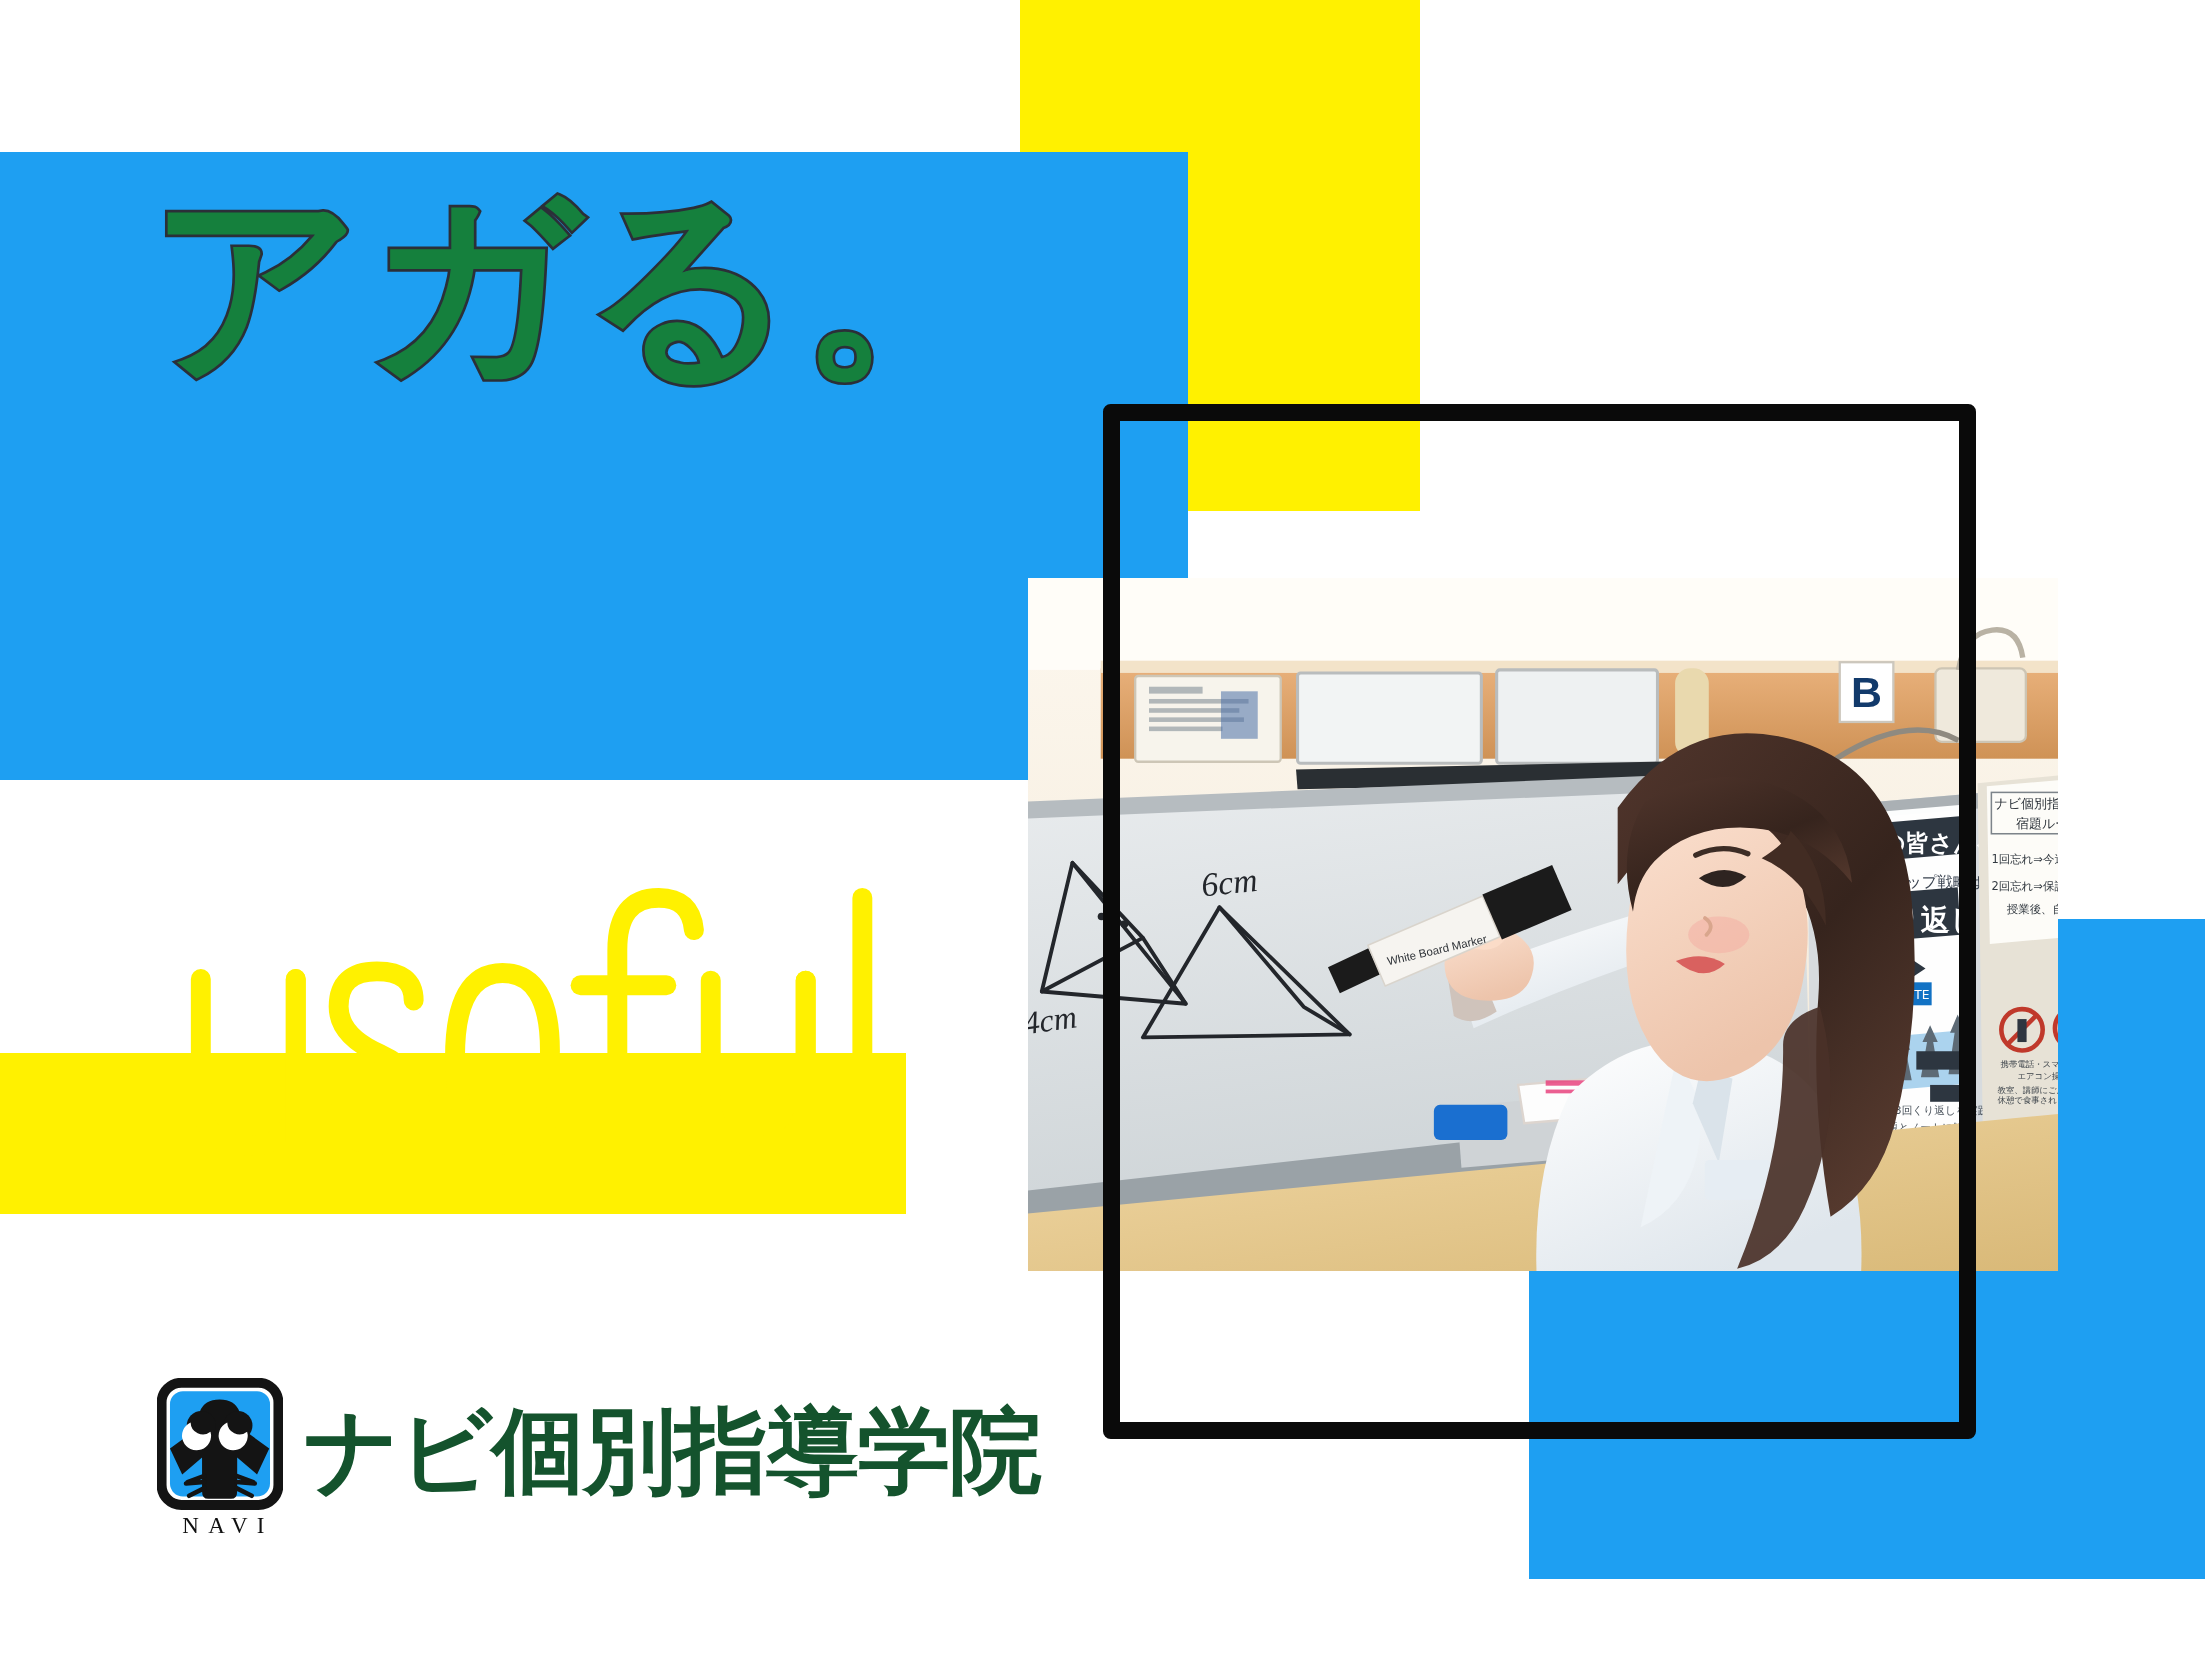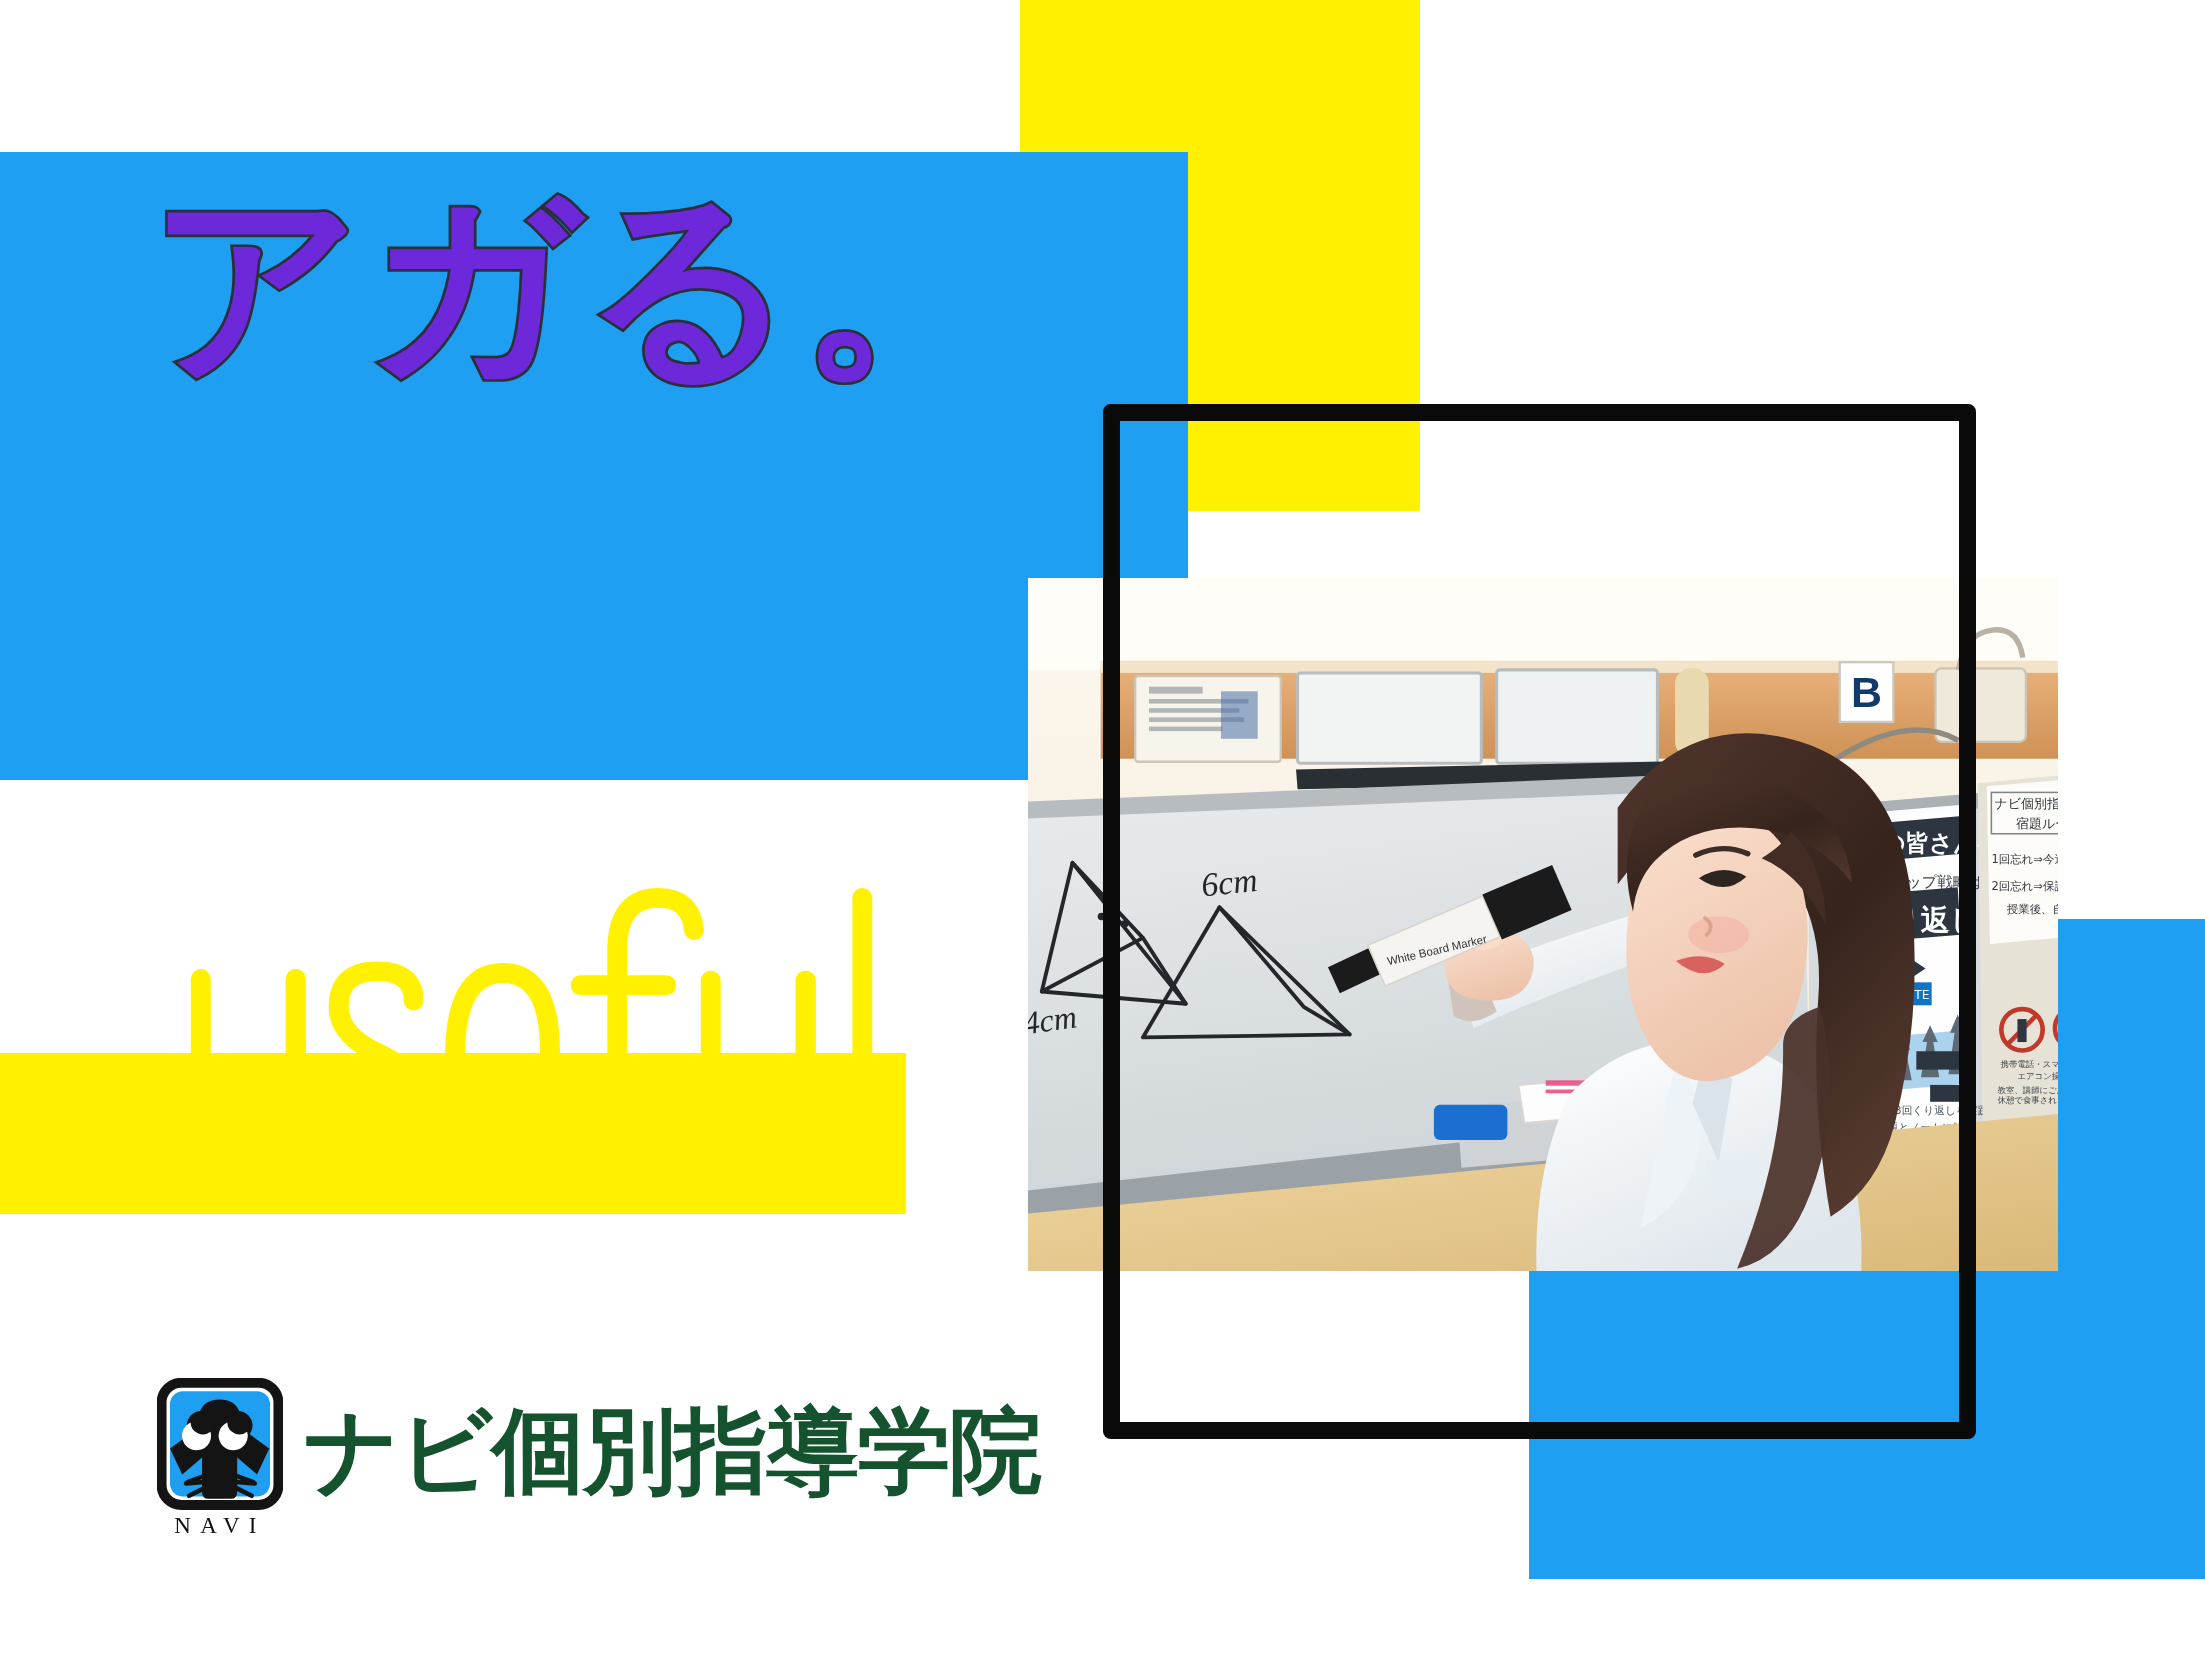--- a/index.html
+++ b/index.html
@@ -29,21 +29,21 @@
   
   #photo-outline{
     position:absolute;left:1103px;top:404px;width:873px;height:1035px;
     border:17px solid #0a0a0a;border-radius:7.7px;
     box-sizing:border-box;background:transparent;
   }
 
   
   .headline{
     position:absolute;
-    color:#6d28d9;
+    color:#15803d;
     font-weight:700;
     letter-spacing:0.02em;
     white-space:nowrap;
     line-height:1;
   }
   #headline-line1{
     left:150px;top:181px;font-size:208px;
     -webkit-text-stroke:5.4px #2b2f38;
     paint-order:stroke fill;
   }
@@ -55,21 +55,21 @@
 
   
   #useful-word{position:absolute;left:161px;top:864px;width:758px;height:322px;}
   #useful-word svg{display:block;width:100%;height:100%;}
 
   
   #brand-logo{position:absolute;left:157px;top:1378px;width:835px;height:180px;display:flex;align-items:flex-start;gap:21.4px;}
   #logo-mark{width:126px;height:161px;flex:0 0 auto;position:relative;}
   #logo-mark svg{display:block;width:126px;height:134px;}
   #logo-navi-text{
-    position:absolute;left:0;top:135px;width:126px;text-align:center;
+    position:absolute;left:8px;top:135px;width:126px;text-align:center;
     font-size:23px;letter-spacing:9.2px;color:#111;font-weight:400;
     font-family:"Liberation Serif",serif;
   }
   #logo-wordmark{
     font-size:93px;font-weight:700;color:#14532d;letter-spacing:-1.5px;
     line-height:1;margin-top:27px;white-space:nowrap;
     font-family:"DejaVu Sans",sans-serif;
   }
 </style>
 </head>

